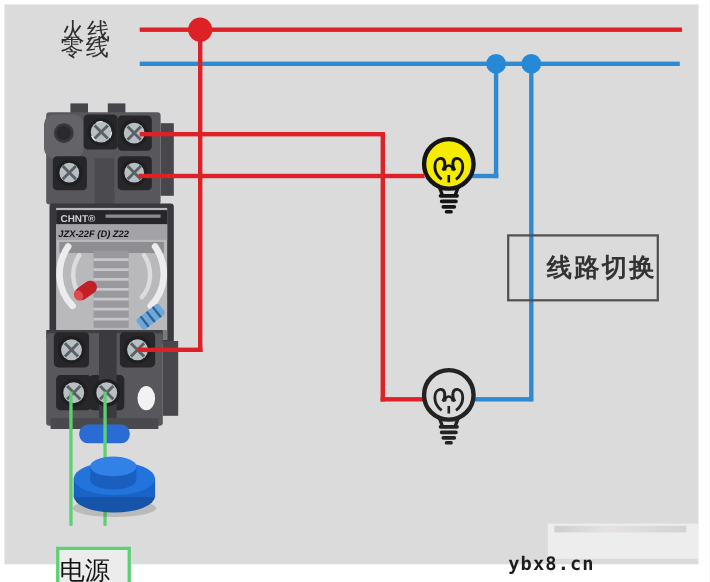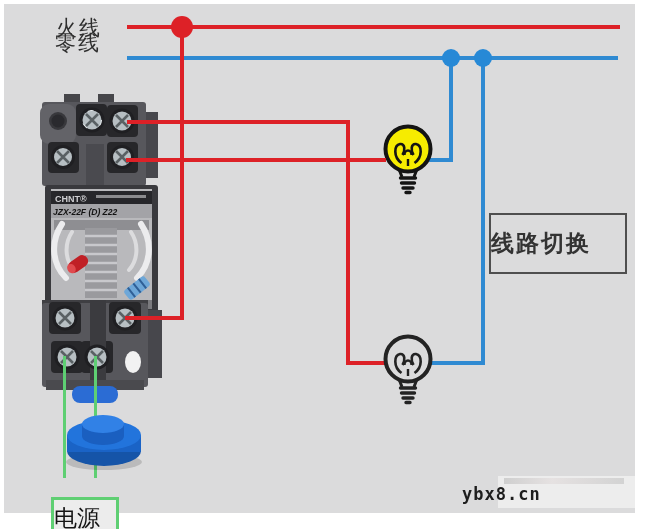--- a/index.html
+++ b/index.html
@@ -8,31 +8,31 @@
   .board{position:absolute;left:4px;top:4px;width:631px;height:509px;background:#dbdbdc;}
   .abs{position:absolute;}
   .wire{position:absolute;}
   .wire.red{background:#dd2127;}
   .wire.blue{background:#2f8ad2;}
   .wire.green{background:#5ecf73;}
   .dot{position:absolute;border-radius:50%;}
   .dot.red{background:#dd2127;}
   .dot.blue{background:#2789d6;}
   .label-cn{position:absolute;color:#2e2e2e;font-size:21px;font-weight:400;letter-spacing:2px;}
-  .switch-box{position:absolute;left:489px;top:213px;width:134px;height:57px;
-              border:2px solid #4f4f4f;display:flex;align-items:center;justify-content:flex-start;
+  .switch-box{position:absolute;left:461px;top:213px;width:134px;height:57px;
+              border:2px solid #4f4f4f;display:flex;align-items:center;justify-content:flex-end;
               color:#333;font-size:23px;font-weight:600;letter-spacing:2px;z-index:6;}
   .power-box{position:absolute;left:51px;top:473px;width:62px;height:36px;
              border:3px solid #5fcf73;background:#ececec;display:flex;align-items:center;
              justify-content:flex-start;color:#141414;font-size:23px;font-weight:400;z-index:6;margin-top:24px;}
   .wm-strip{position:absolute;left:498px;top:476px;width:137px;height:32px;
             background:rgba(251,251,251,0.55);z-index:7;}
   .wm-strip::before{content:"";position:absolute;left:6px;top:2px;width:120px;height:6px;
             background:linear-gradient(90deg,rgba(150,150,150,.35),rgba(200,180,180,.2) 40%,rgba(150,150,150,.3));}
-  .wm-text{position:absolute;left:462px;top:484px;color:#1d1d1d;font-size:17px;font-weight:700;
+  .wm-text{position:absolute;left:462px;top:503px;color:#1d1d1d;font-size:17px;font-weight:700;
            font-family:"DejaVu Sans Mono","Liberation Mono",monospace;z-index:8;letter-spacing:1px;}
   .z2{z-index:2}.z3{z-index:3}.z4{z-index:4}.z5{z-index:5}
 </style>
 </head>
 <body>
 
 <div class="stage">
   <div class="board"></div>
 
   <div class="wire red z2" style="left:127px;top:25px;width:493px;height:4px"></div>

